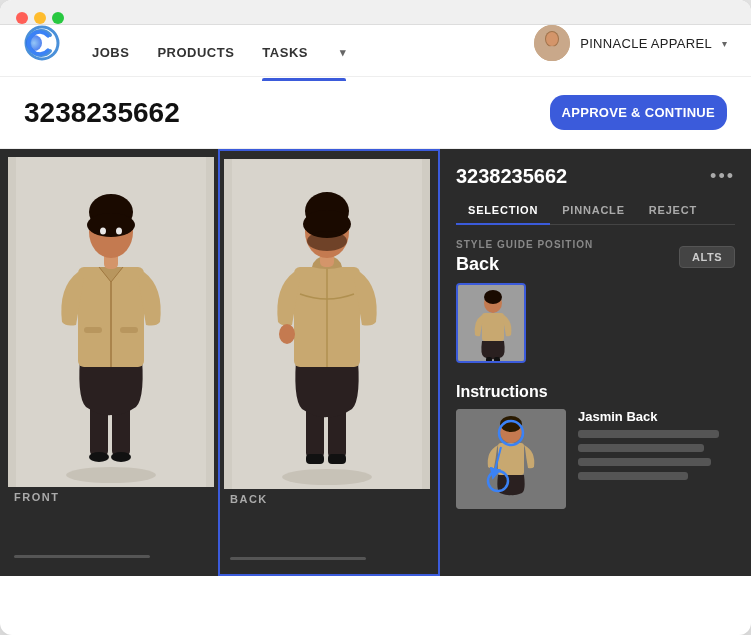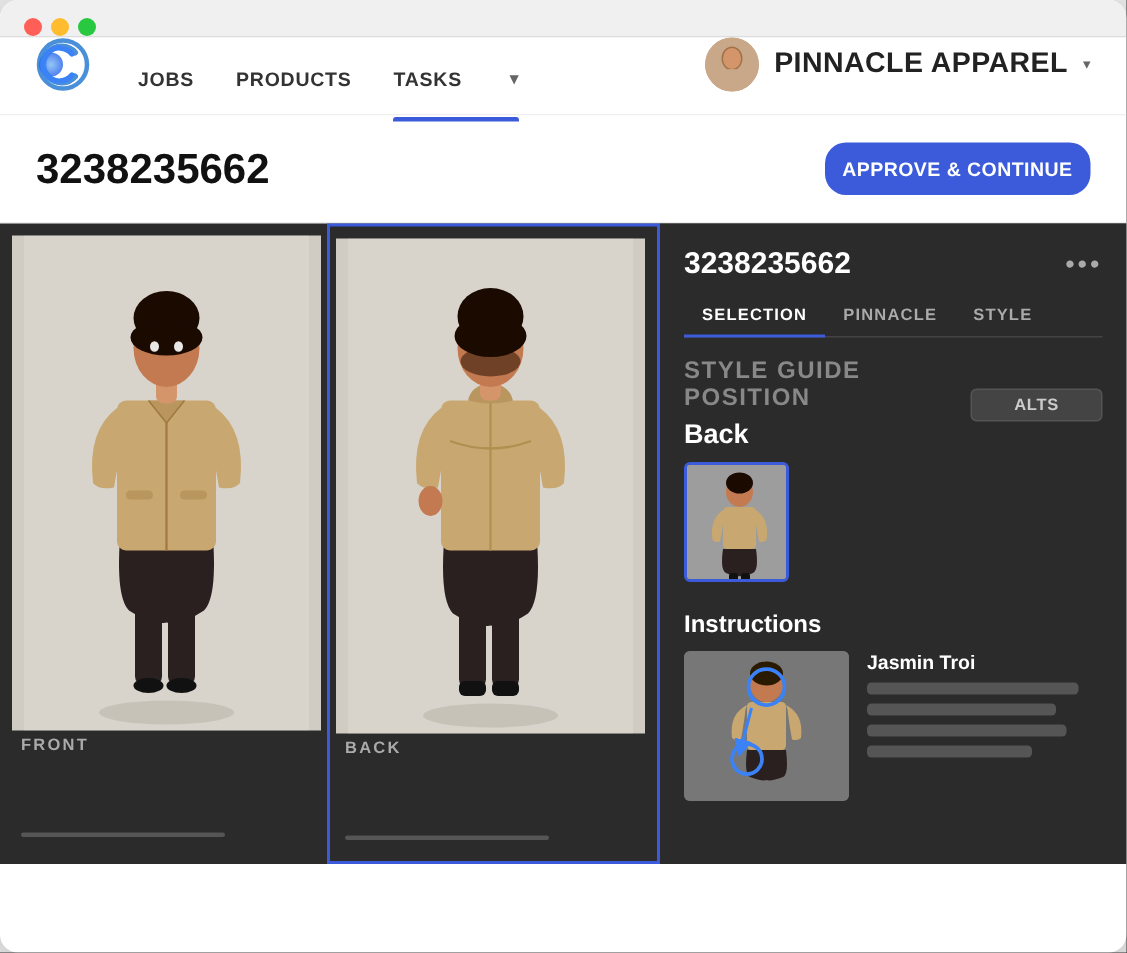--- a/index.html
+++ b/index.html
@@ -90,22 +90,22 @@
     }
     .avatar {
       width: 36px; height: 36px;
       border-radius: 50%;
       background: #c9a882;
       overflow: hidden;
       display: flex; align-items: center; justify-content: center;
       font-size: 14px; color: #fff; font-weight: 600;
     }
     .company-name {
-      font-size: 19px;
-      font-weight: 700;
+      font-size: 13px;
+      font-weight: 400;
       color: #222;
       letter-spacing: 0.3px;
     }
     .chevron-icon {
       font-size: 10px;
       color: #666;
     }
 
     
     .header-bar {
@@ -208,21 +208,21 @@
       content: '';
       position: absolute;
       bottom: -1px;
       left: 0; right: 0;
       height: 2px;
       background: #3b5bdb;
     }
 
     
     .style-guide-label {
-      font-size: 16px;
+      font-size: 10px;
       color: #888;
       letter-spacing: 1px;
       font-weight: 600;
       margin-bottom: 4px;
     }
     .style-guide-header {
       display: flex;
       align-items: center;
       justify-content: space-between;
       margin-bottom: 8px;
@@ -232,21 +232,21 @@
       font-weight: 700;
       color: #fff;
     }
     .alts-btn {
       background: #444;
       color: #ccc;
       border: 1px solid #555;
       border-radius: 4px;
       font-size: 11px;
       font-weight: 600;
-      padding: 4px 28px;
+      padding: 4px 12px;
       cursor: pointer;
       letter-spacing: 0.5px;
     }
 
     
     .position-thumb {
       width: 70px;
       height: 80px;
       background: #888;
       border-radius: 4px;
@@ -471,21 +471,21 @@
 
     <div class="right-panel">
       <div class="right-panel-header">
         <span class="panel-job-id">3238235662</span>
         <span class="dots-menu">•••</span>
       </div>
 
       <div class="panel-tabs">
         <div class="panel-tab active">SELECTION</div>
         <div class="panel-tab">PINNACLE</div>
-        <div class="panel-tab">STYLE</div>
+        <div class="panel-tab">REJECT</div>
       </div>
 
       <div class="style-guide-header">
         <div>
           <div class="style-guide-label">STYLE GUIDE POSITION</div>
           <div class="position-name">Back</div>
         </div>
         <button class="alts-btn">ALTS</button>
       </div>
 
@@ -523,21 +523,21 @@
 
             <line x1="45" y1="38" x2="38" y2="65" stroke="#3b82f6" stroke-width="2" marker-end="url(#arr)"></line>
             <defs>
               <marker id="arr" markerWidth="6" markerHeight="6" refX="3" refY="3" orient="auto">
                 <path d="M0,0 L6,3 L0,6 Z" fill="#3b82f6"></path>
               </marker>
             </defs>
           </svg>
         </div>
         <div class="instructions-text">
-          <div class="instruction-name">Jasmin Troi</div>
+          <div class="instruction-name">Jasmin Back</div>
           <div class="instruction-line" style="width:90%;"></div>
           <div class="instruction-line" style="width:80%;"></div>
           <div class="instruction-line" style="width:85%;"></div>
           <div class="instruction-line" style="width:70%;"></div>
         </div>
       </div>
     </div>
 
   </div>
 </div>

